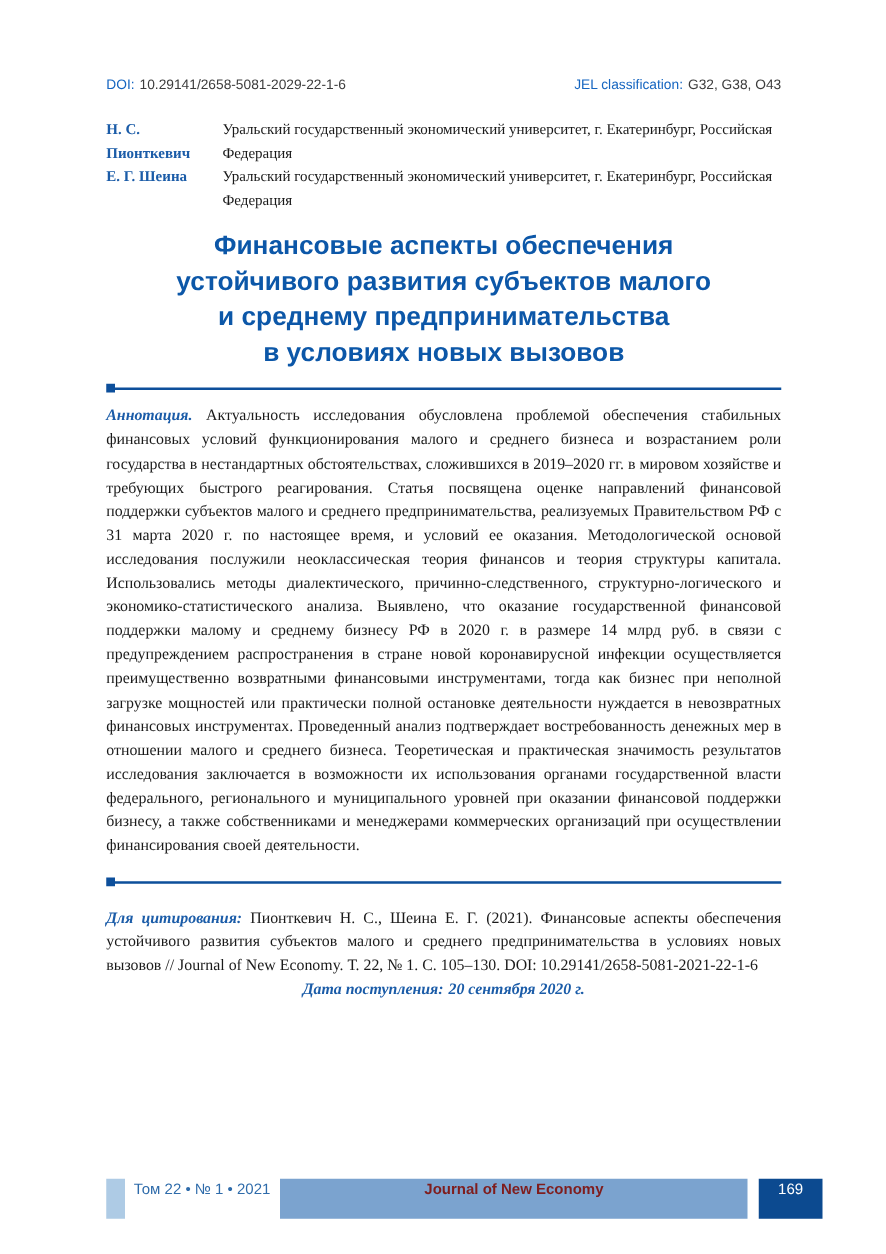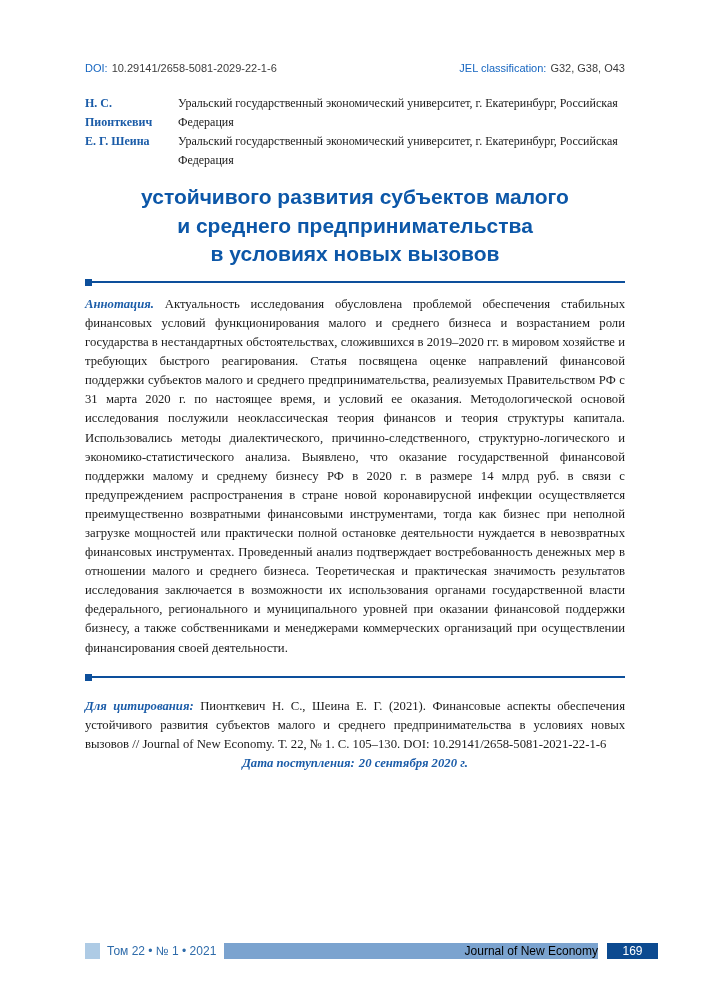--- a/index.html
+++ b/index.html
@@ -56,32 +56,32 @@
   .citation{margin-top:11px;}
   .date-line{
     font-size:12.7px;line-height:19.1px;
     color:var(--accent-serif,#1B5CA8);
     font-weight:bold;font-style:italic;
     text-align:center;margin-top:0;
   }
   .date-value{margin-left:4px;}
   
   .footer{
-    position:absolute;left:85px;top:943px;width:573px;height:16px;
+    position:absolute;left:85px;top:943px;width:573px;height:32px;
     display:flex;align-items:stretch;
     font-family:"Liberation Sans", sans-serif;font-size:12px;
   }
   .footer-square{width:15px;flex:none;background:var(--footer-light,#AECBE5);margin-right:7px;}
   .footer-volume{
     flex:none;color:var(--footer-text-blue,#2E6BAA);
     line-height:16px;white-space:nowrap;margin-right:8px;
   }
   .footer-bar{
     flex:1;background:var(--footer-bar,#7BA3CF);
-    color:#000000;text-align:right;line-height:16px;margin-right:9px;
+    color:#7f1d1d;text-align:center;line-height:16px;margin-right:9px;font-weight:bold;
   }
   .footer-page{
     width:51px;flex:none;background:var(--footer-dark,#0C4A90);
     color:#ffffff;text-align:center;line-height:16px;
   }
 </style>
 </head>
 <body>
 
 <div class="page" style="--link-blue: #1565C0; --title-blue: #0C57A8; --accent-serif: #1B5CA8; --rule-blue: #0D4F9B; --footer-light: #AECBE5; --footer-bar: #7BA3CF; --footer-dark: #0C4A90; --footer-text-blue: #2E6BAA; --page-bg: #FFFFFF;">
@@ -102,22 +102,23 @@
         <div class="author-name">Н. С. Пионткевич</div>
         <div class="author-aff">Уральский государственный экономический университет, г. Екатеринбург, Российская Федерация</div>
       </div>
       <div class="author-row">
         <div class="author-name">Е. Г. Шеина</div>
         <div class="author-aff">Уральский государственный экономический университет, г. Екатеринбург, Российская Федерация</div>
       </div>
     </div>
 
     <h1 class="title" style="margin-bottom:0;">
+      <span>Финансовые аспекты обеспечения</span>
       <span>устойчивого развития субъектов малого</span>
-      <span>и среднего предпринимательства</span>
+      <span>и среднему предпринимательства</span>
       <span>в условиях новых вызовов</span>
     </h1>
 
     <div class="rule">
       <div class="rule-square"></div>
       <div class="rule-line"></div>
     </div>
 
     <p class="para" style="margin-bottom:16px;">
       <span class="inline-label">Аннотация.</span>

